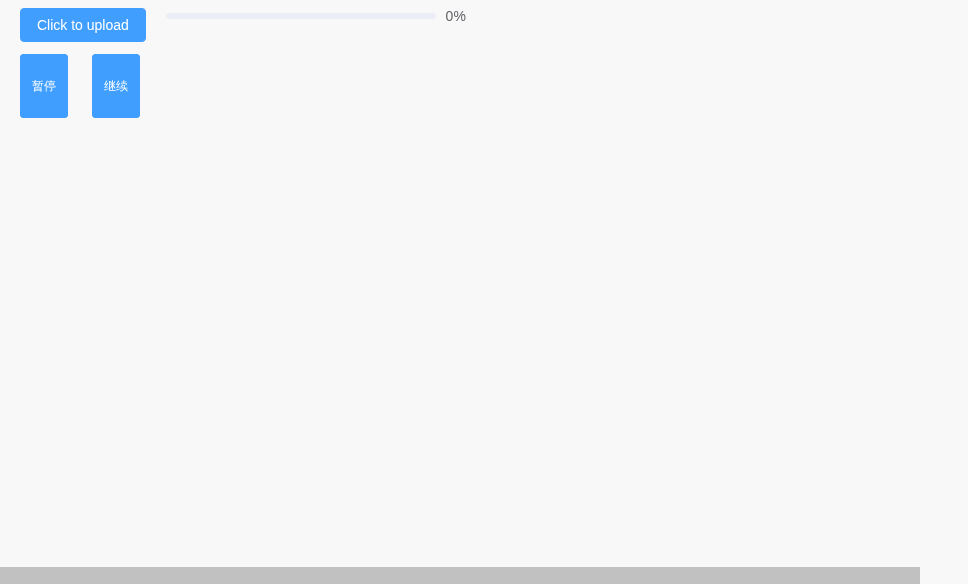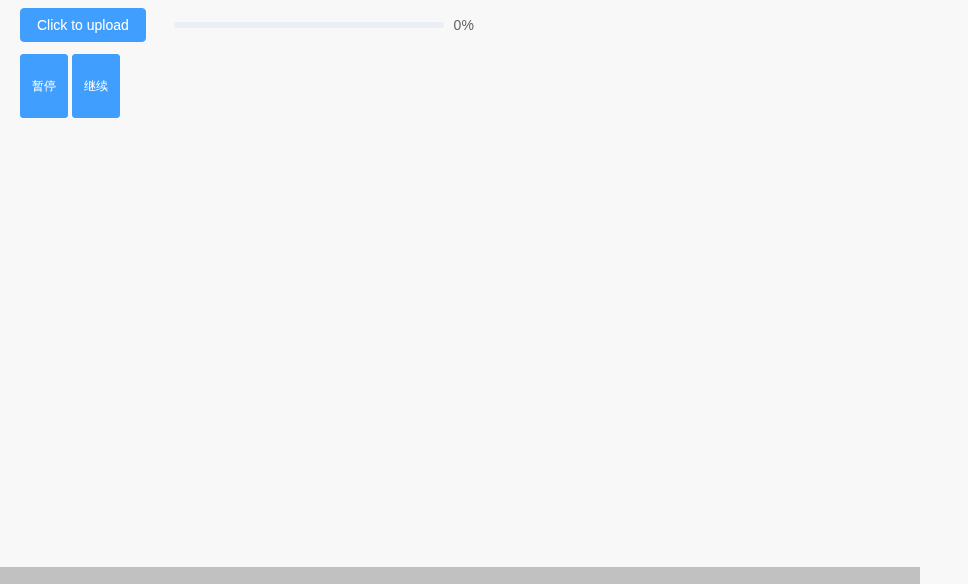--- a/index.html
+++ b/index.html
@@ -12,23 +12,22 @@
       background-color: #f8f8f8;
       width: 968px;
       height: 584px;
       position: relative;
     }
     .content {
       padding: 8px 20px;
     }
     .row {
       display: flex;
-      align-items: center;
+      align-items: flex-start;
       margin-bottom: 12px;
-      gap: 8px;
     }
     .btn {
       display: inline-flex;
       align-items: center;
       justify-content: center;
       background-color: #409eff;
       color: #fff;
       border: 1px solid #409eff;
       border-radius: 4px;
       cursor: pointer;
@@ -40,21 +39,21 @@
     .btn-default {
       padding: 9px 16px;
       font-size: 14px;
     }
     .btn-small {
       padding: 25px 11px;
       font-size: 12px;
       border-radius: 3px;
     }
     .btn + .btn {
-      margin-left: 4px;
+      margin-left: 24px;
     }
     .progress-wrap {
       display: flex;
       align-items: center;
       margin-left: 20px;
       width: 300px;
     }
     .progress-bar-outer {
       flex: 1;
       height: 6px;

